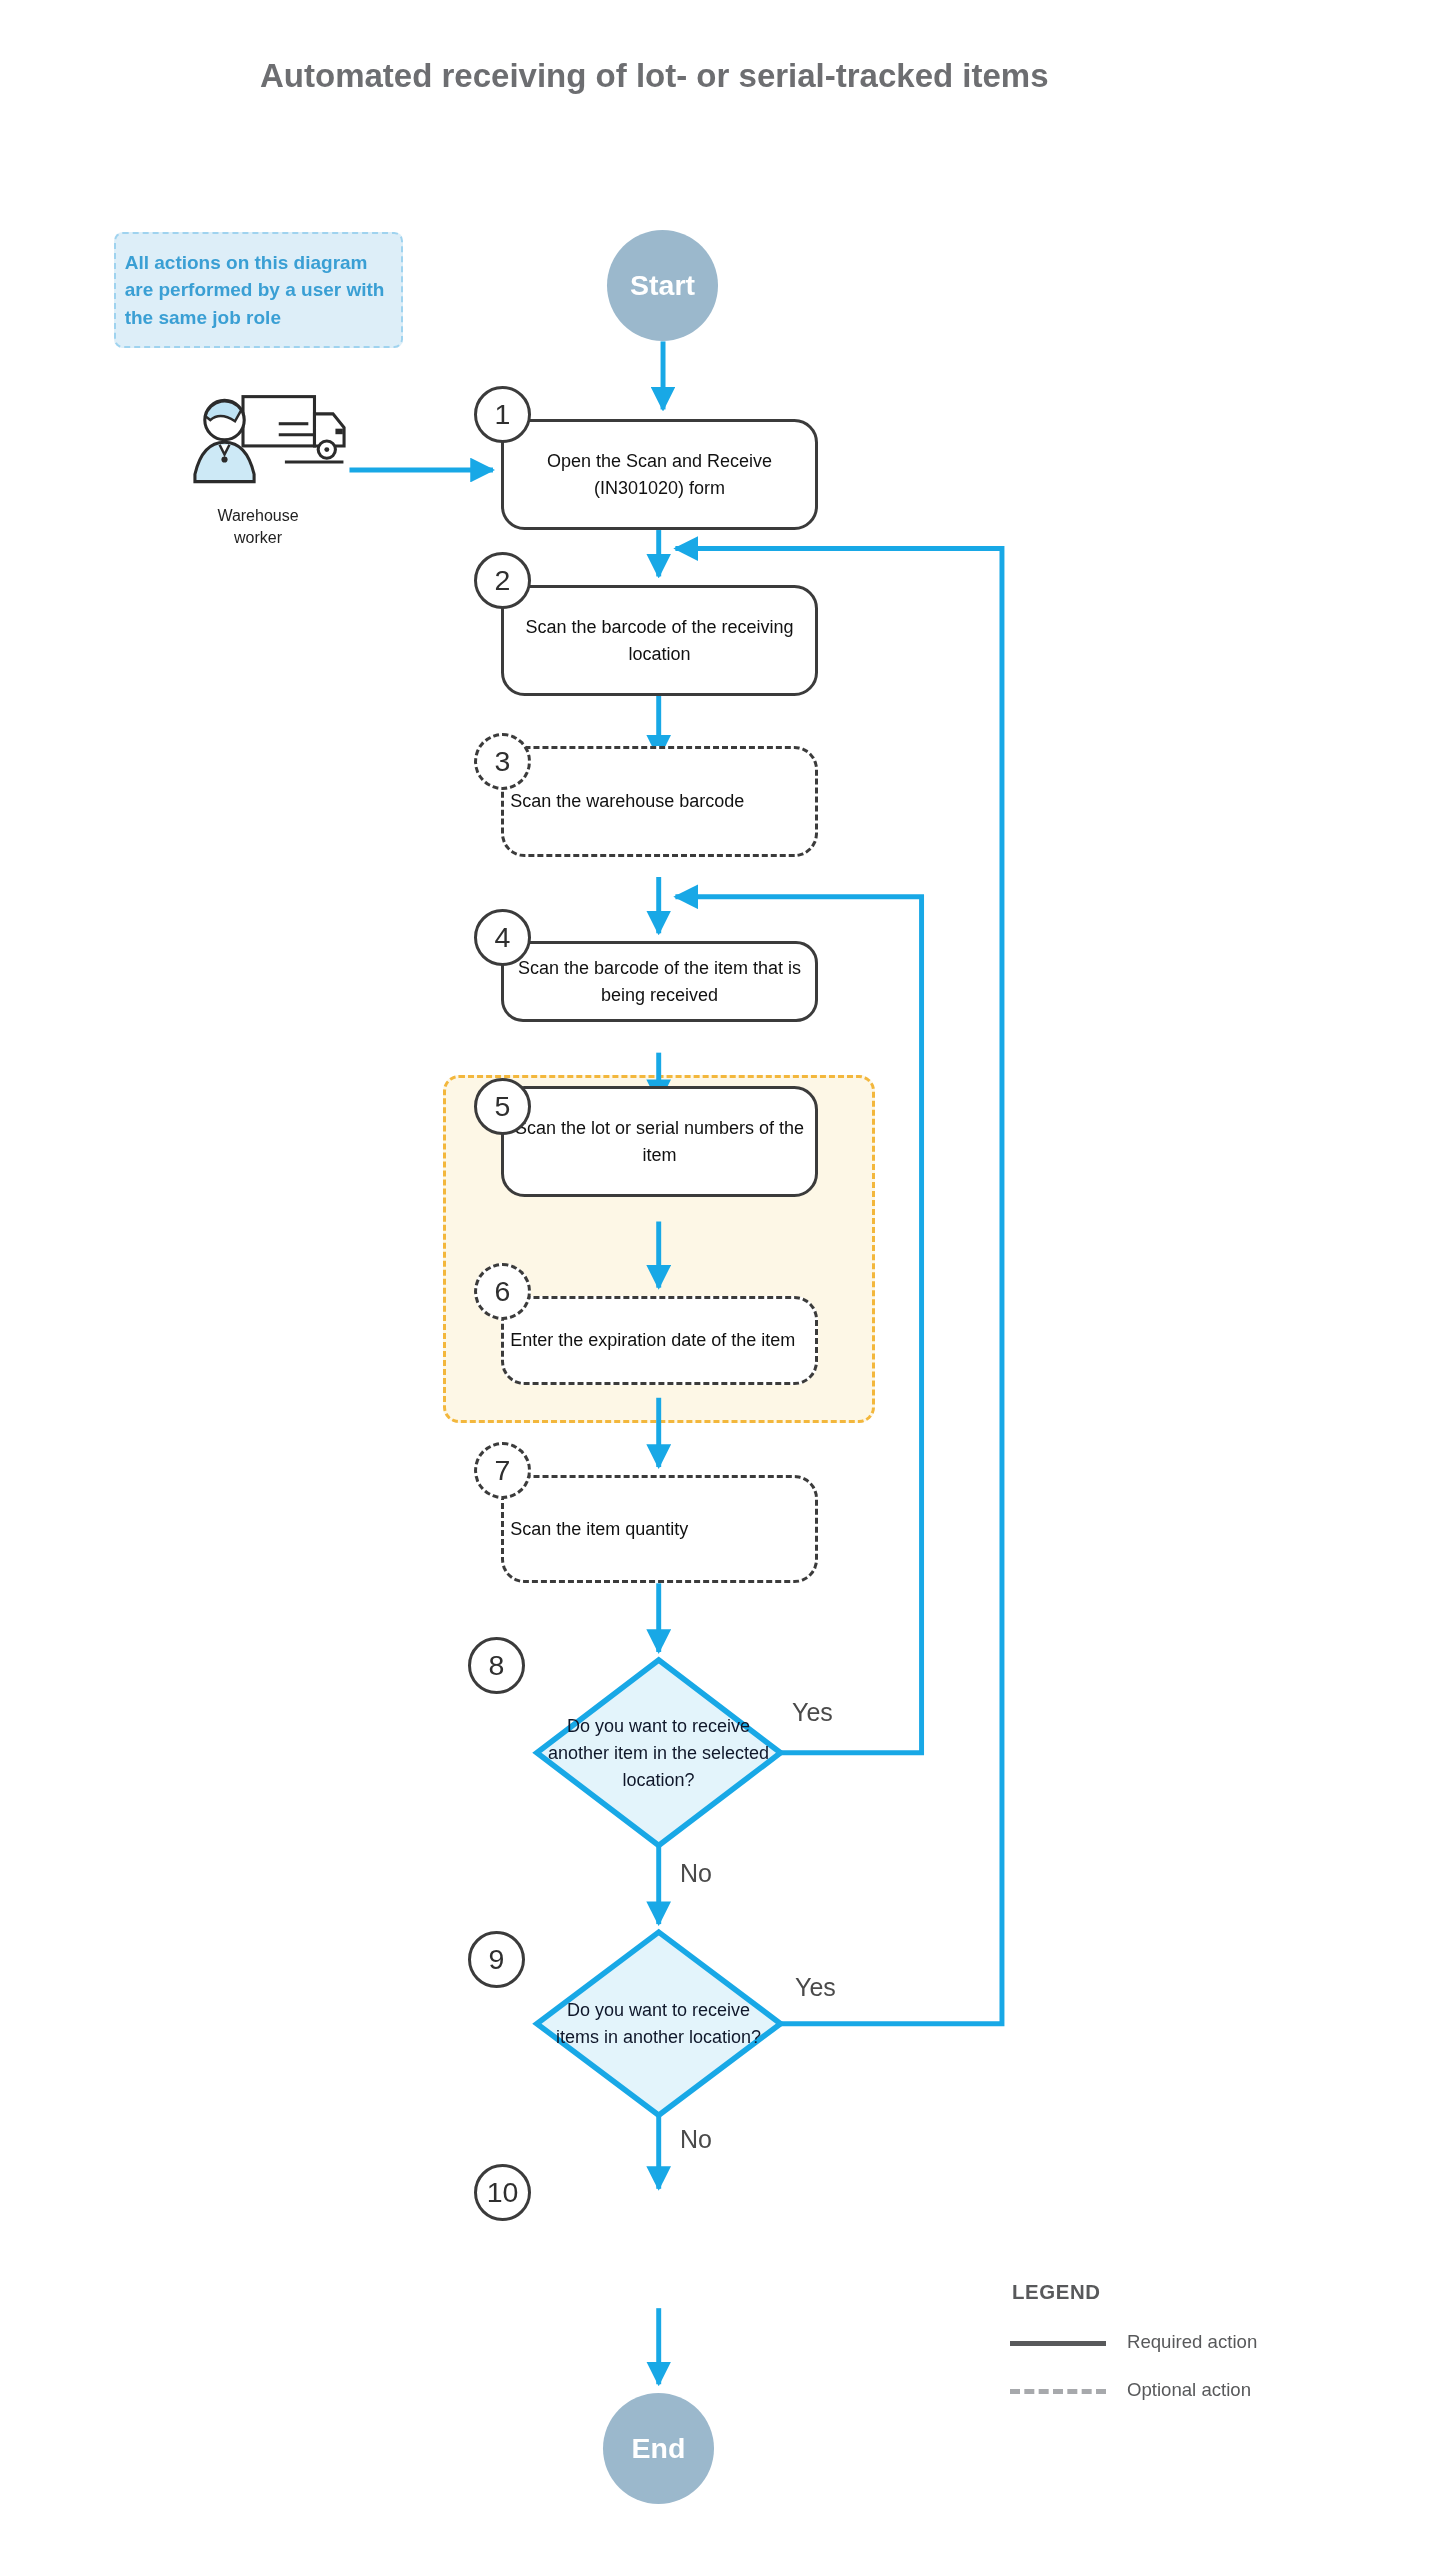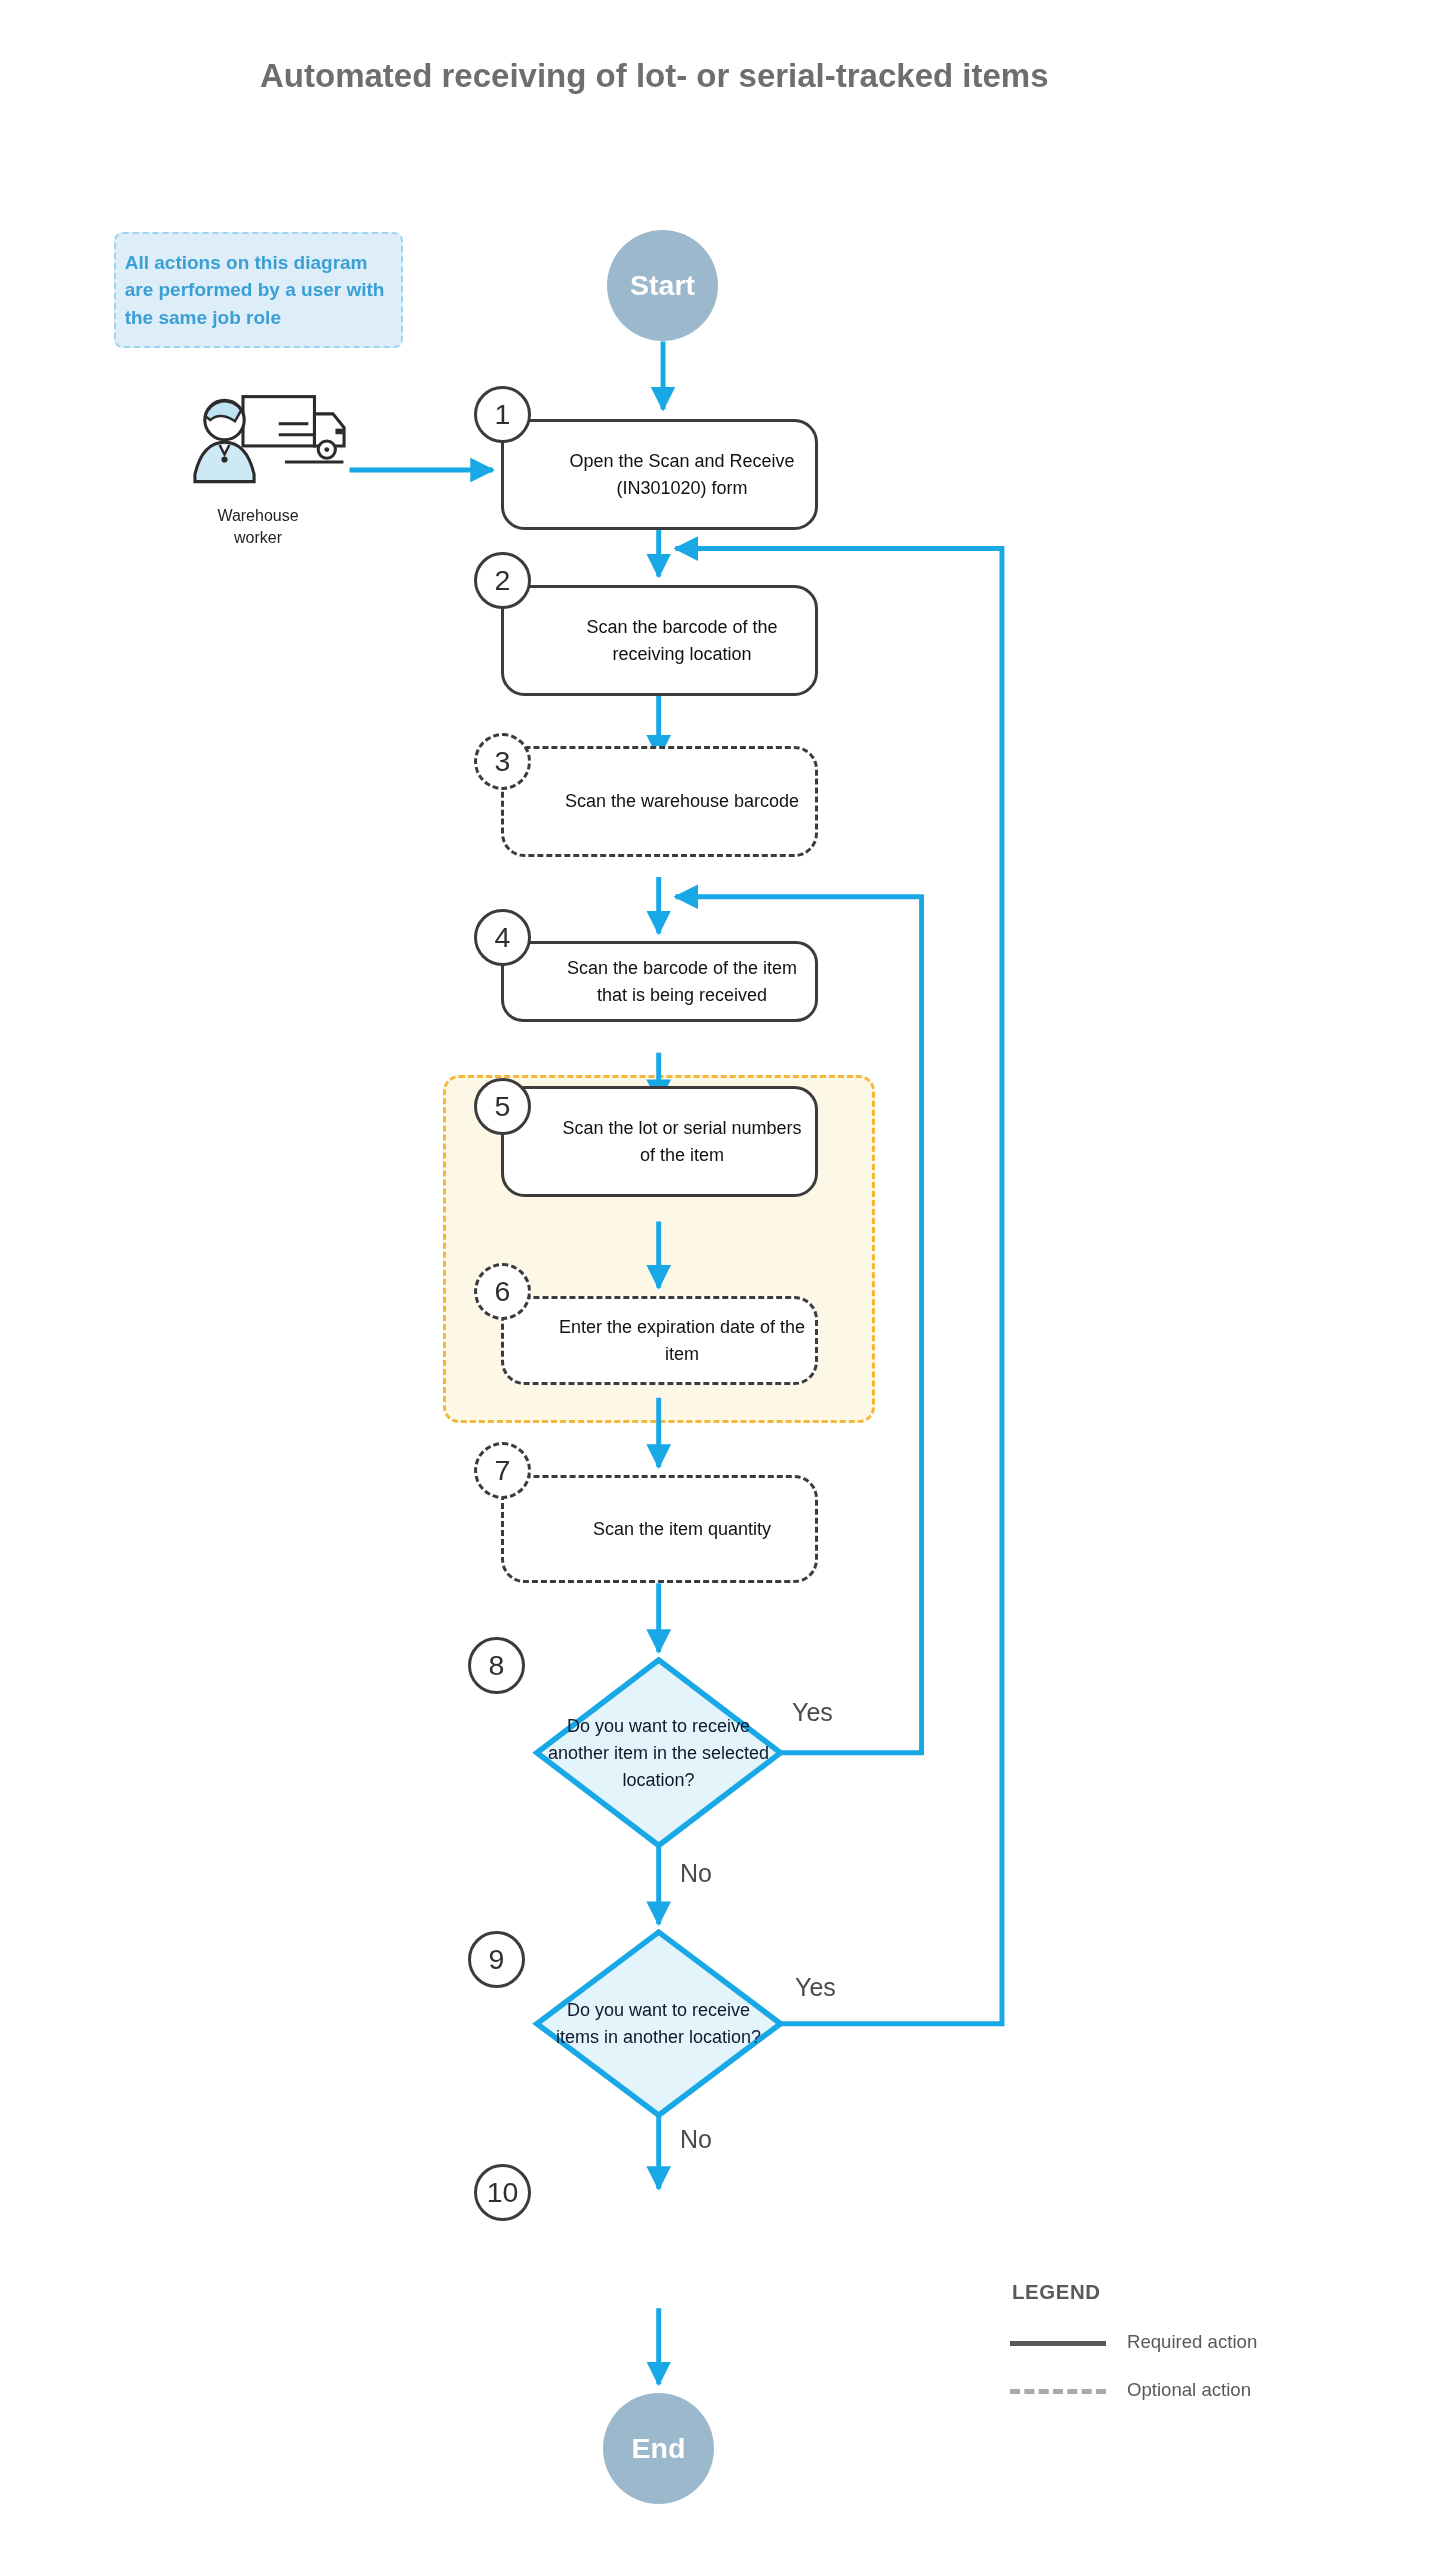--- a/index.html
+++ b/index.html
@@ -26,21 +26,21 @@
     color:#ffffff;font-size:28.5px;font-weight:bold;
   }
   .group{
     position:absolute;left:443px;top:1075px;width:432px;height:348px;
     background:#fdf7e6;border:3.1px dashed #f3b73c;border-radius:16px;box-sizing:border-box;
   }
   .connectors{position:absolute;left:0;top:0;pointer-events:none;}
   .stepbox{
     position:absolute;left:501px;width:317px;background:#ffffff;
     border:3.7px solid #3b3b3b;border-radius:23.5px;box-sizing:border-box;
-    display:flex;align-items:center;justify-content:center;padding-left:45px;
+    display:flex;align-items:center;
   }
   .stepbox.dashed{border-style:dashed;}
   .stepbox .boxtext{
     padding:0 6.2px;text-align:center;font-size:18px;color:#111;line-height:1.5;
   }
   .badge{
     position:absolute;width:57px;height:57px;border-radius:50%;background:#ffffff;
     border:3.7px solid #3b3b3b;box-sizing:border-box;display:flex;align-items:center;
     justify-content:center;font-size:28.5px;color:#2f2f2f;
   }

